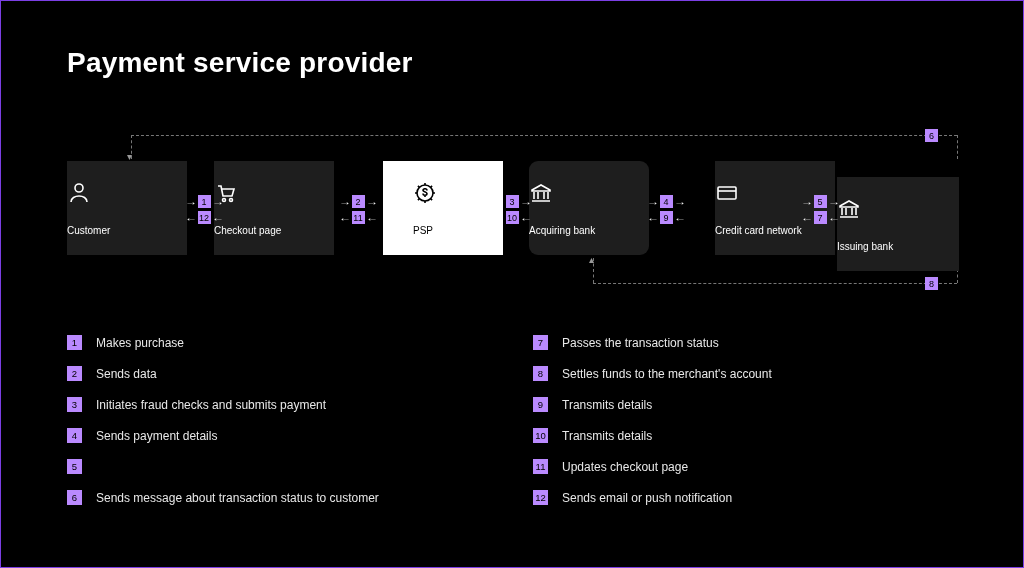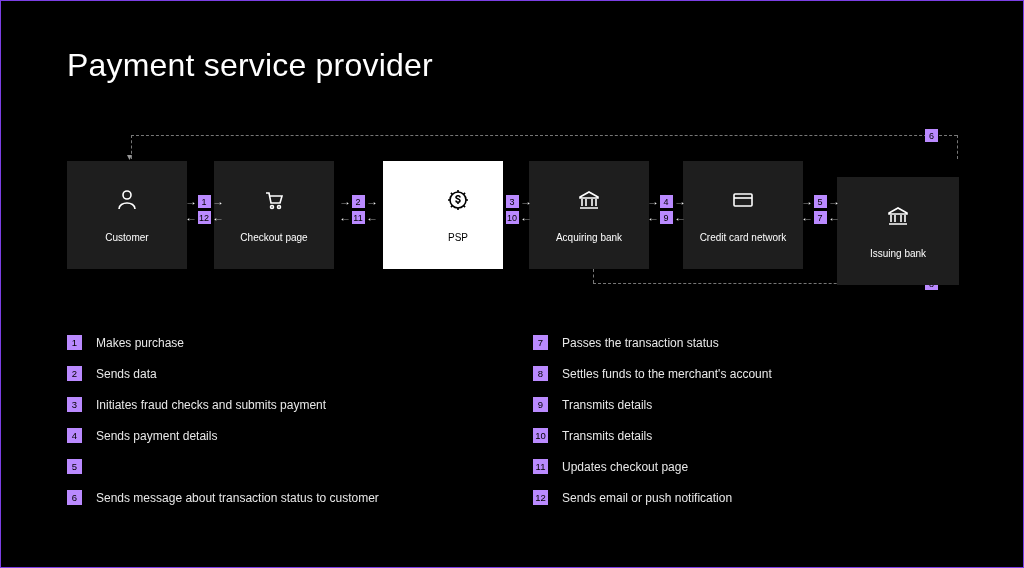--- a/index.html
+++ b/index.html
@@ -18,47 +18,47 @@
     background:var(--bg);
     border:1px solid var(--border);
     font-family:-apple-system,Helvetica,Arial,sans-serif;
     color:var(--text);
     position:relative;
     overflow:hidden;
   }
   .title{
     position:absolute;
     left:66px;top:46px;
-    font-size:32px;
-    font-weight:400;
+    font-size:28px;
+    font-weight:700;
     letter-spacing:0.2px;
   }
   
   .diagram{
     position:absolute;
     left:66px;top:160px;
     width:892px;height:94px;
   }
   .node{
-    position:absolute;top:0;height:108px;width:120px;
+    position:absolute;top:0;height:94px;width:120px;
     background:var(--card);
-    display:flex;flex-direction:column;align-items:center;justify-content:center;
+    display:flex;flex-direction:column;align-items:flex-start;justify-content:center;
     gap:20px;
   }
   .node.light{background:var(--card-light);color:var(--text-dark);}
   .node .icon{width:24px;height:24px;display:flex;align-items:center;justify-content:center;}
   .node .icon svg{width:24px;height:24px;stroke:var(--text);fill:none;stroke-width:1.6;}
   .node.light .icon svg{stroke:var(--text-dark);}
   .node .label{font-size:10px;white-space:nowrap;}
   
   .n1{left:0;}
   .n2{left:147px;}
   .n3{left:316px;padding-left:30px;}
-  .n4{left:462px;}
-  .n5{left:616px;}
+  .n4{left:462px;border-radius:9px;}
+  .n5{left:648px;}
   .n6{left:770px;width:122px;margin-top:16px;}
   
   .gap{position:absolute;top:0;width:34px;height:94px;}
   .g1{left:120px;}
   .g2{left:274px;}
   .g3{left:428px;}
   .g4{left:582px;}
   .g5{left:736px;}
   .conn{position:absolute;left:0;width:100%;display:flex;align-items:center;justify-content:center;gap:2px;}
   .conn.top{top:34px;}

